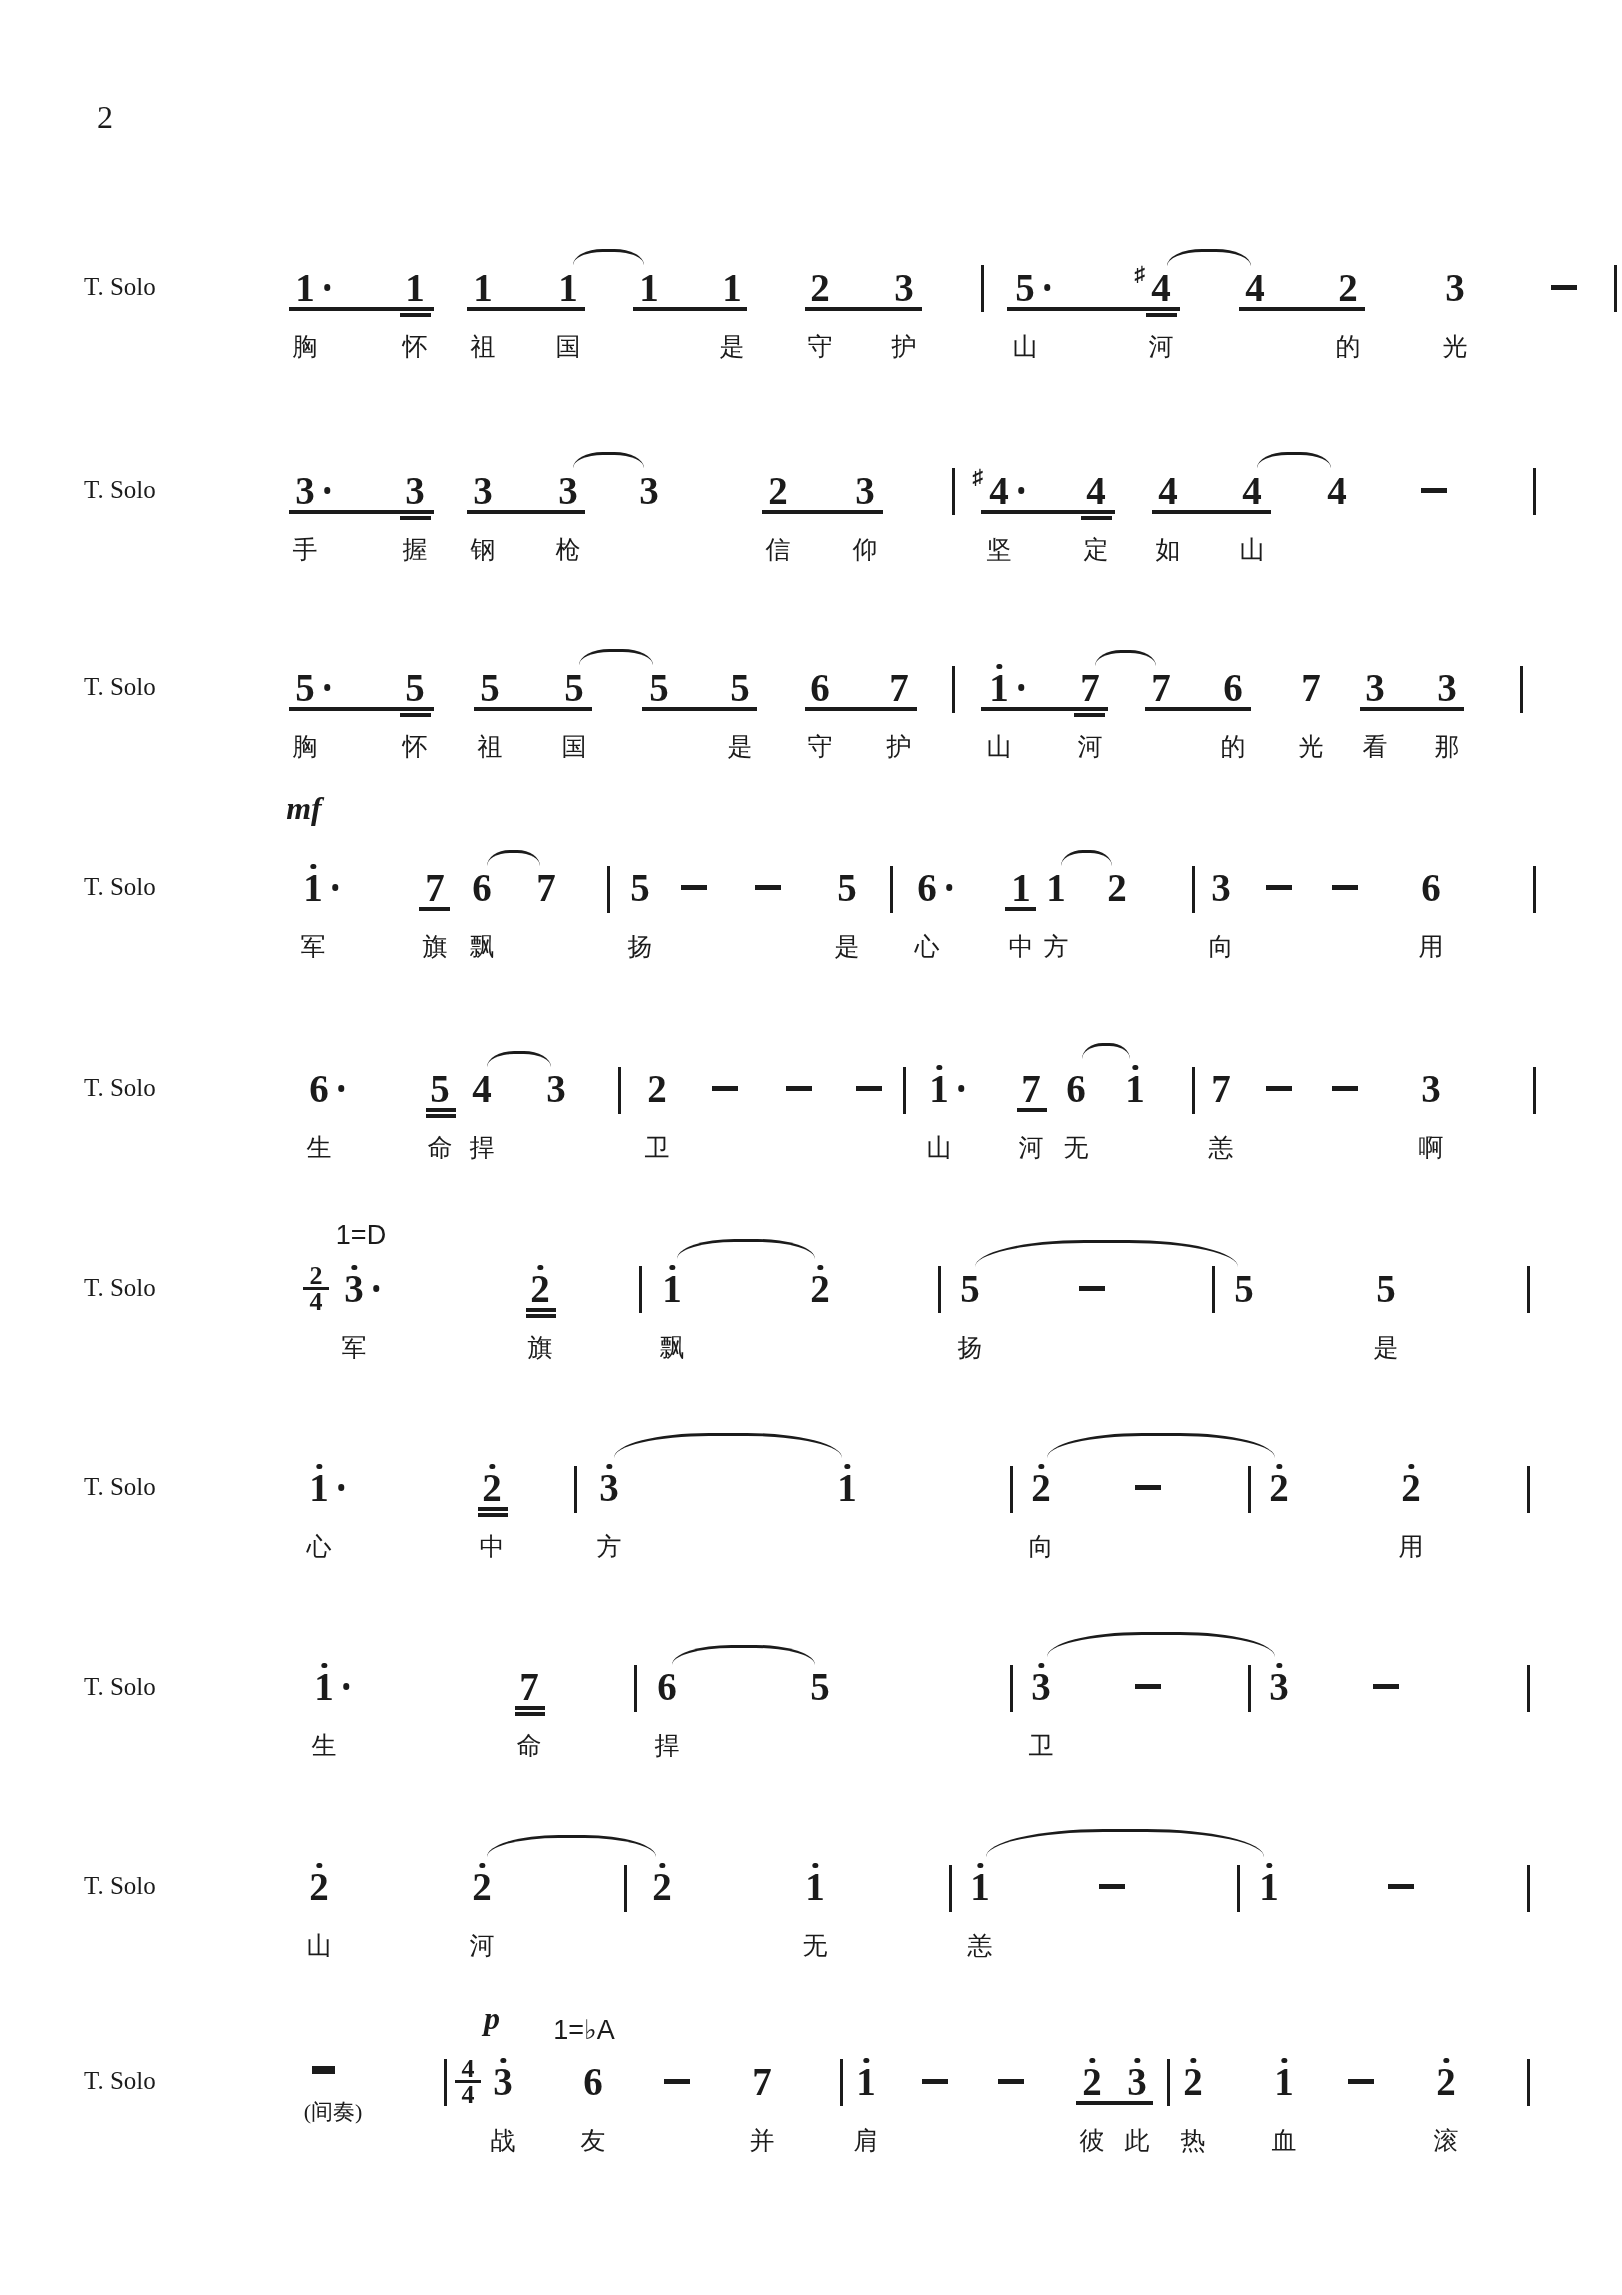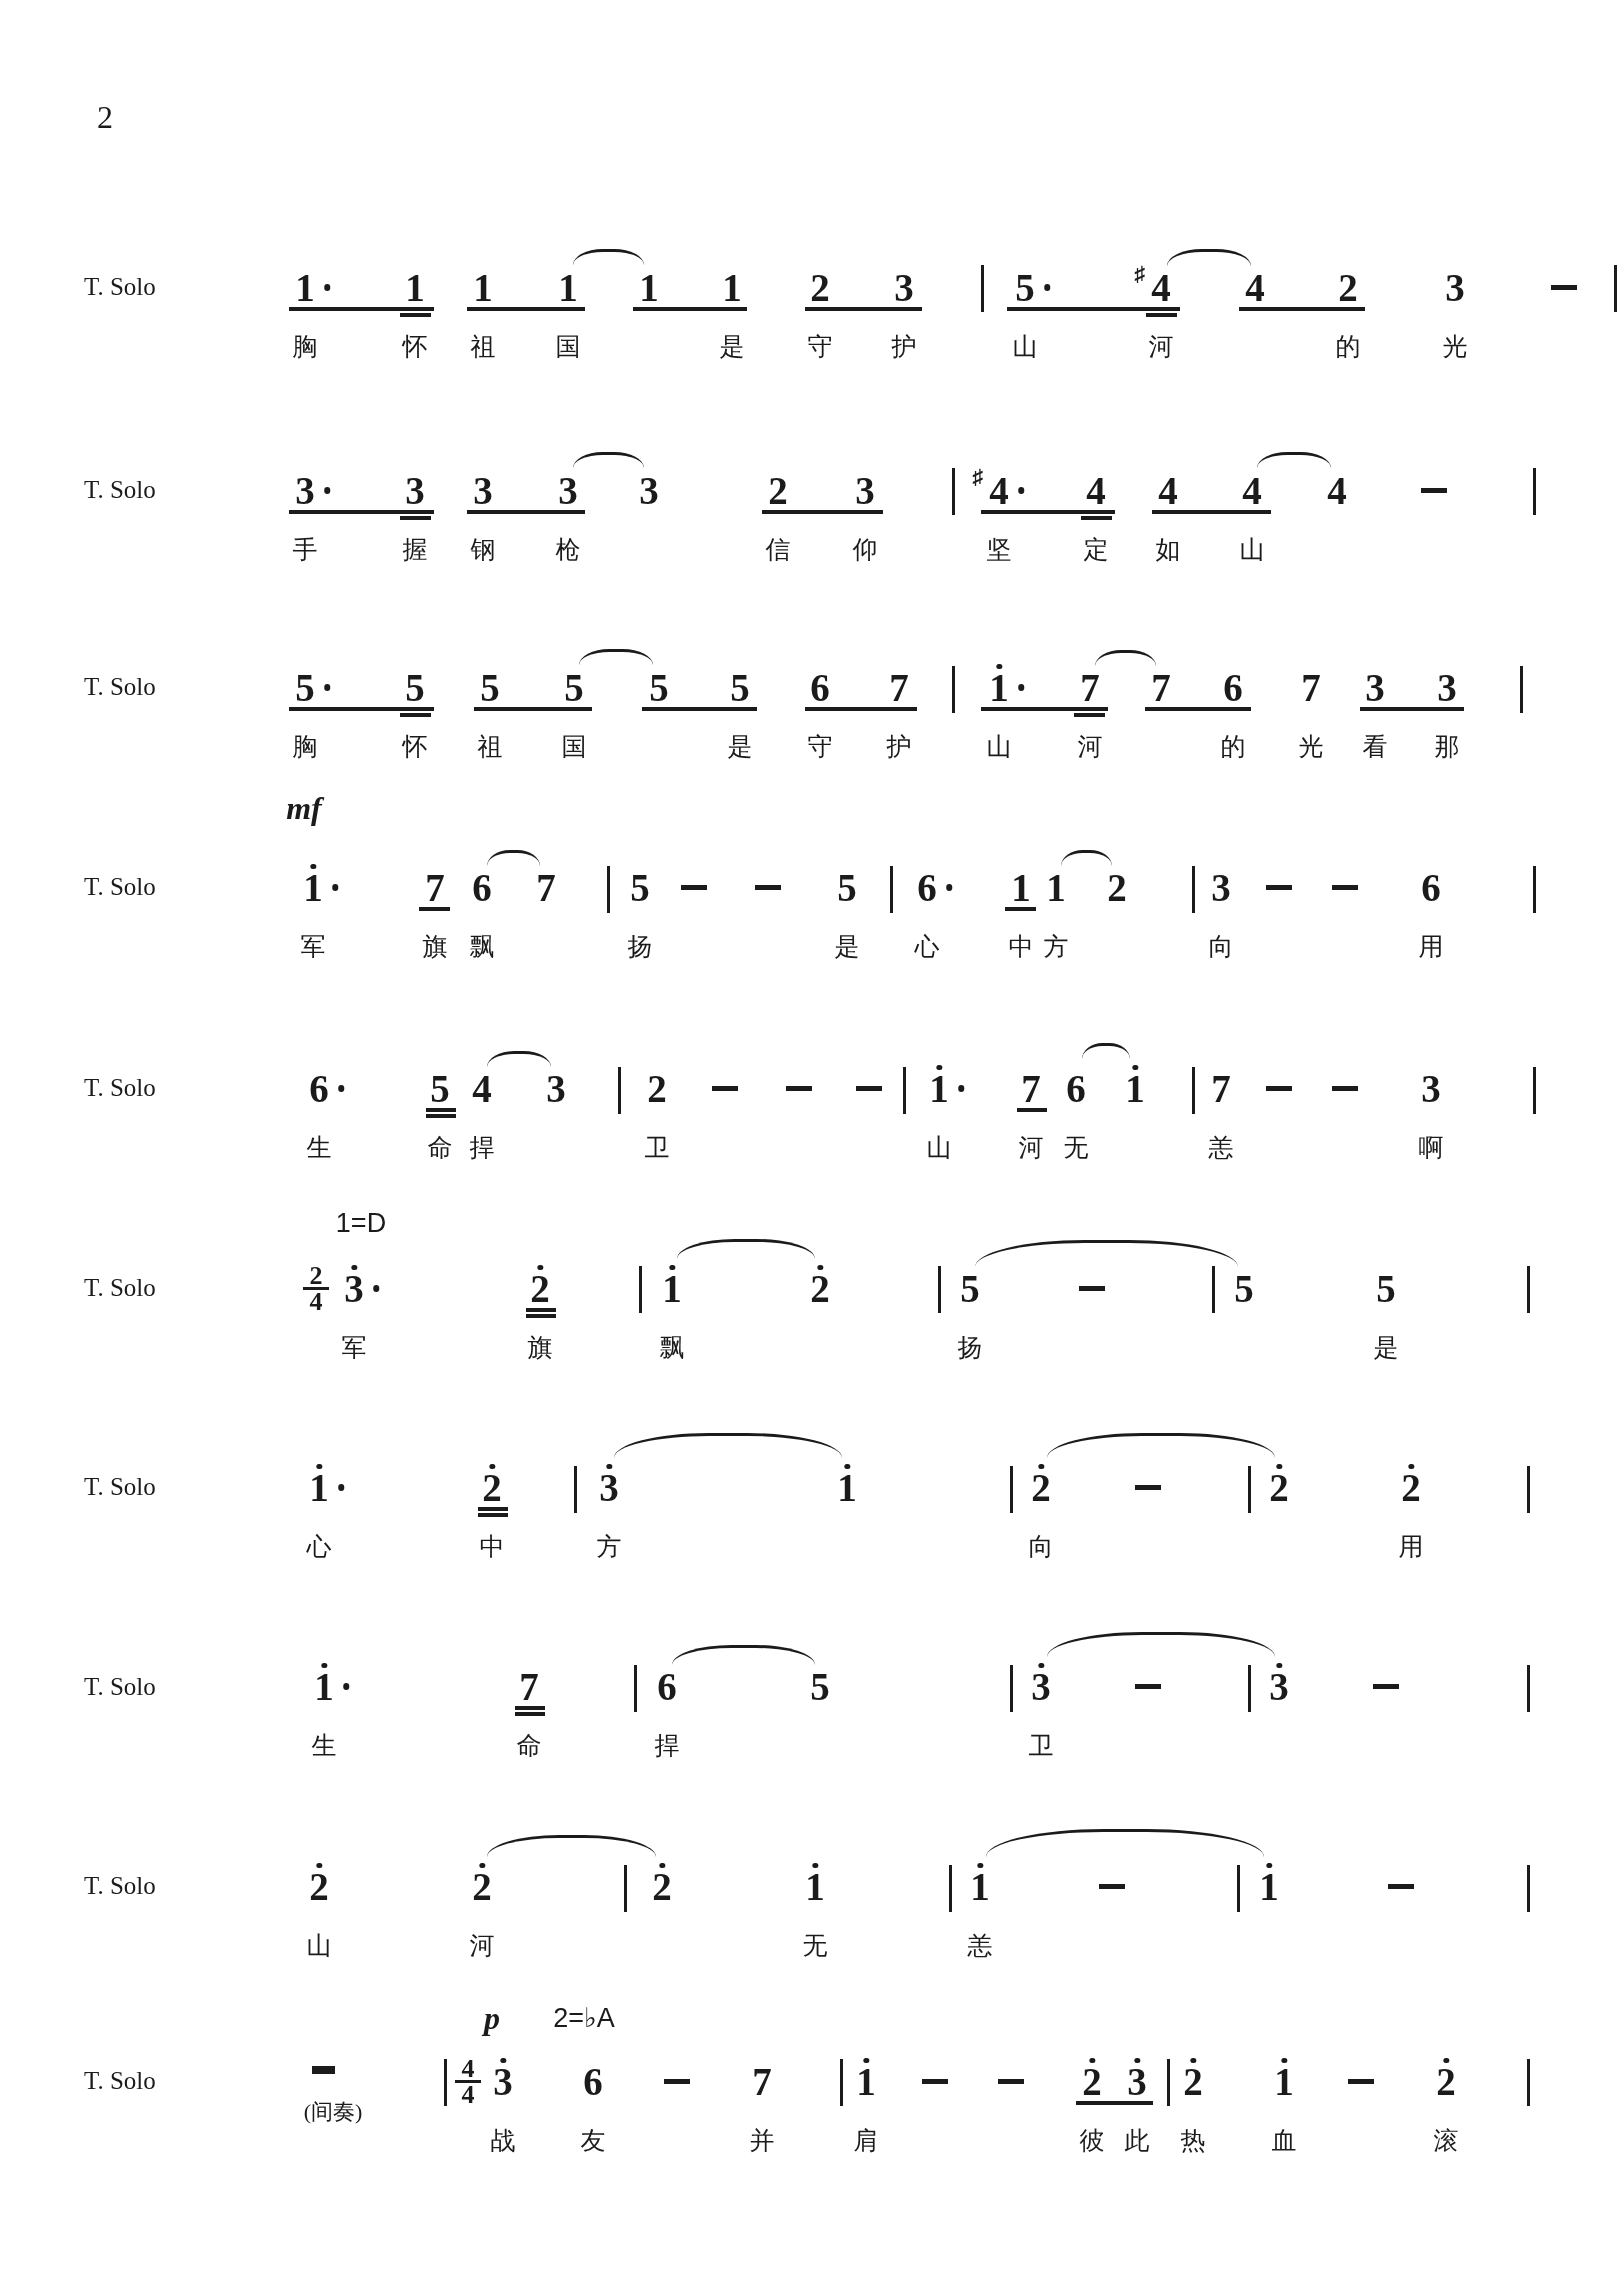--- a/index.html
+++ b/index.html
@@ -16,21 +16,21 @@
   .beam{height:3.9px;background:#1b1b1b;}
   .barline{width:2.6px;height:47px;background:#1b1b1b;}
   .dash{width:26px;height:5.2px;background:#1b1b1b;}
   .rest{width:23.4px;height:7.8px;background:#1b1b1b;}
   .restsub{font-size:22px;transform:translateX(-50%);white-space:nowrap;}
   .tsig{width:30px;transform:translateX(-50%);text-align:center;font-weight:700;font-size:26px;line-height:21px;}
   .tsig .sep{position:static;display:block;width:26px;height:2.6px;background:#1b1b1b;margin:1.3px auto;}
   .slur{border-top:3.2px solid #1b1b1b;border-radius:50% 50% 0 0 / 120% 120% 0 0;}
   .lyr{font-size:25px;line-height:1.15;transform:translateX(-50%);white-space:nowrap;}
   .dyn{font-style:italic;font-weight:700;font-size:32px;transform:translateX(-50%);}
-  .key{font-family:"Liberation Sans",sans-serif;font-size:27px;font-weight:400;transform:translateX(-50%);white-space:nowrap;}
+  .key{font-family:"Liberation Sans",sans-serif;font-size:27px;font-weight:400;transform:translateX(-50%);white-space:nowrap;margin-top:12px;}
 </style>
 </head>
 <body>
 
 <div class="sheet" id="sheet">
   <div class="pagenum">2</div>
 <div class="" style="left: 0px; top: 0px; width: 100%; height: 100%;">
       <div class="slabel" style="top: 273px;">T. Solo</div>
       <div class="note" style="left: 305px; top: 268px;">1<span class="ddot"></span></div>
       <div class="note" style="left: 415px; top: 268px;">1</div>
@@ -354,16 +354,16 @@
       <div class="lyr" style="left: 503px; top: 2127px;">战</div>
       <div class="lyr" style="left: 593px; top: 2127px;">友</div>
       <div class="lyr" style="left: 762px; top: 2127px;">并</div>
       <div class="lyr" style="left: 866px; top: 2127px;">肩</div>
       <div class="lyr" style="left: 1092px; top: 2127px;">彼</div>
       <div class="lyr" style="left: 1137px; top: 2127px;">此</div>
       <div class="lyr" style="left: 1193px; top: 2127px;">热</div>
       <div class="lyr" style="left: 1284px; top: 2127px;">血</div>
       <div class="lyr" style="left: 1446px; top: 2127px;">滚</div>
       <div class="dyn" style="left: 492px; top: 2000px;">p</div>
-      <div class="key" style="left: 584px; top: 2002px;">2=♭A</div>
+      <div class="key" style="left: 584px; top: 2002px;">1=♭A</div>
     </div>
   </div>
 
 
 </body></html>

